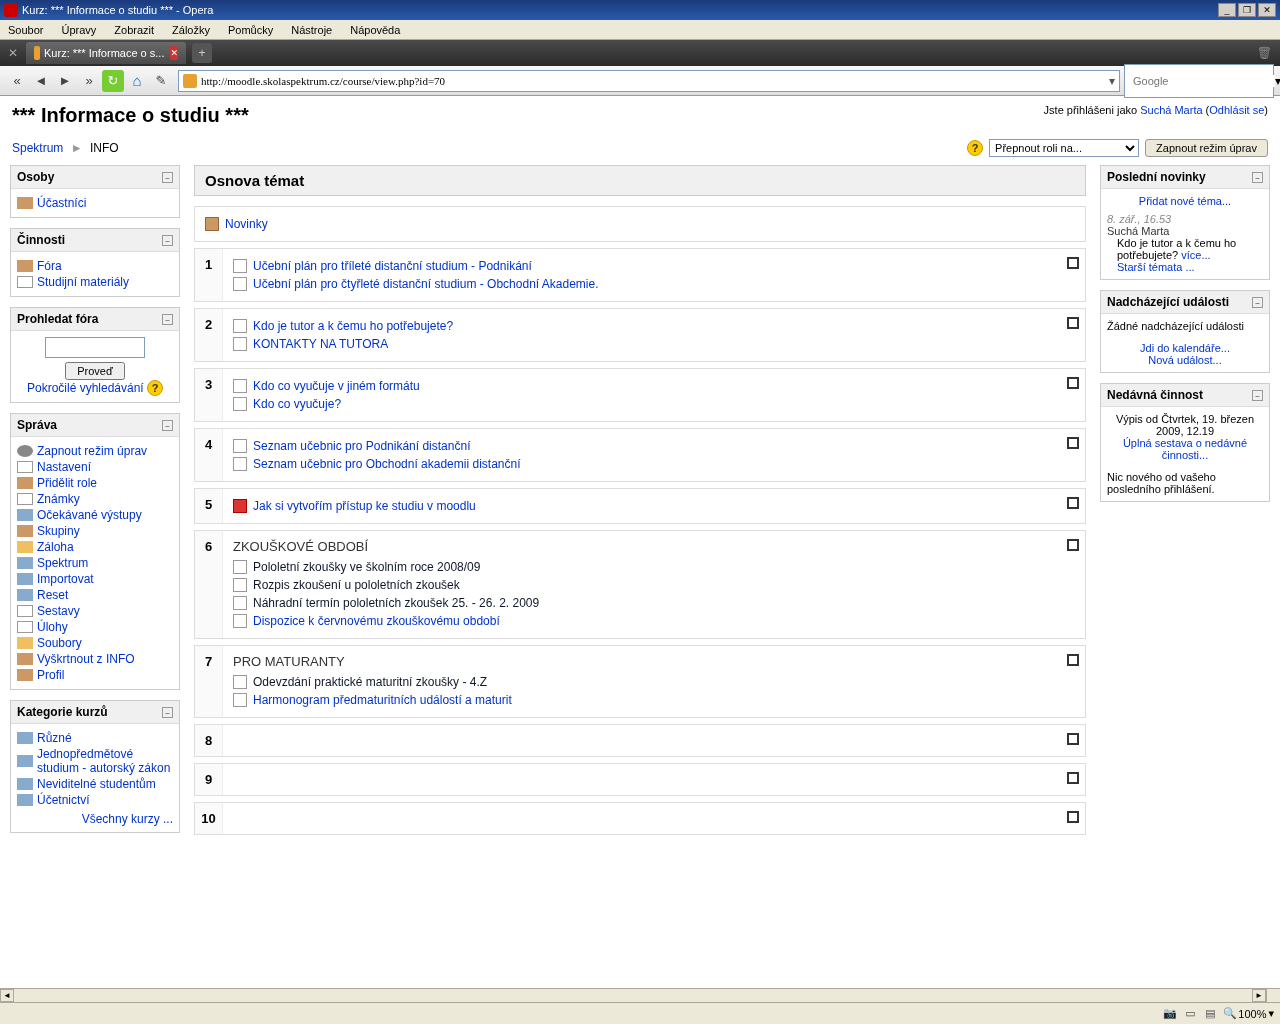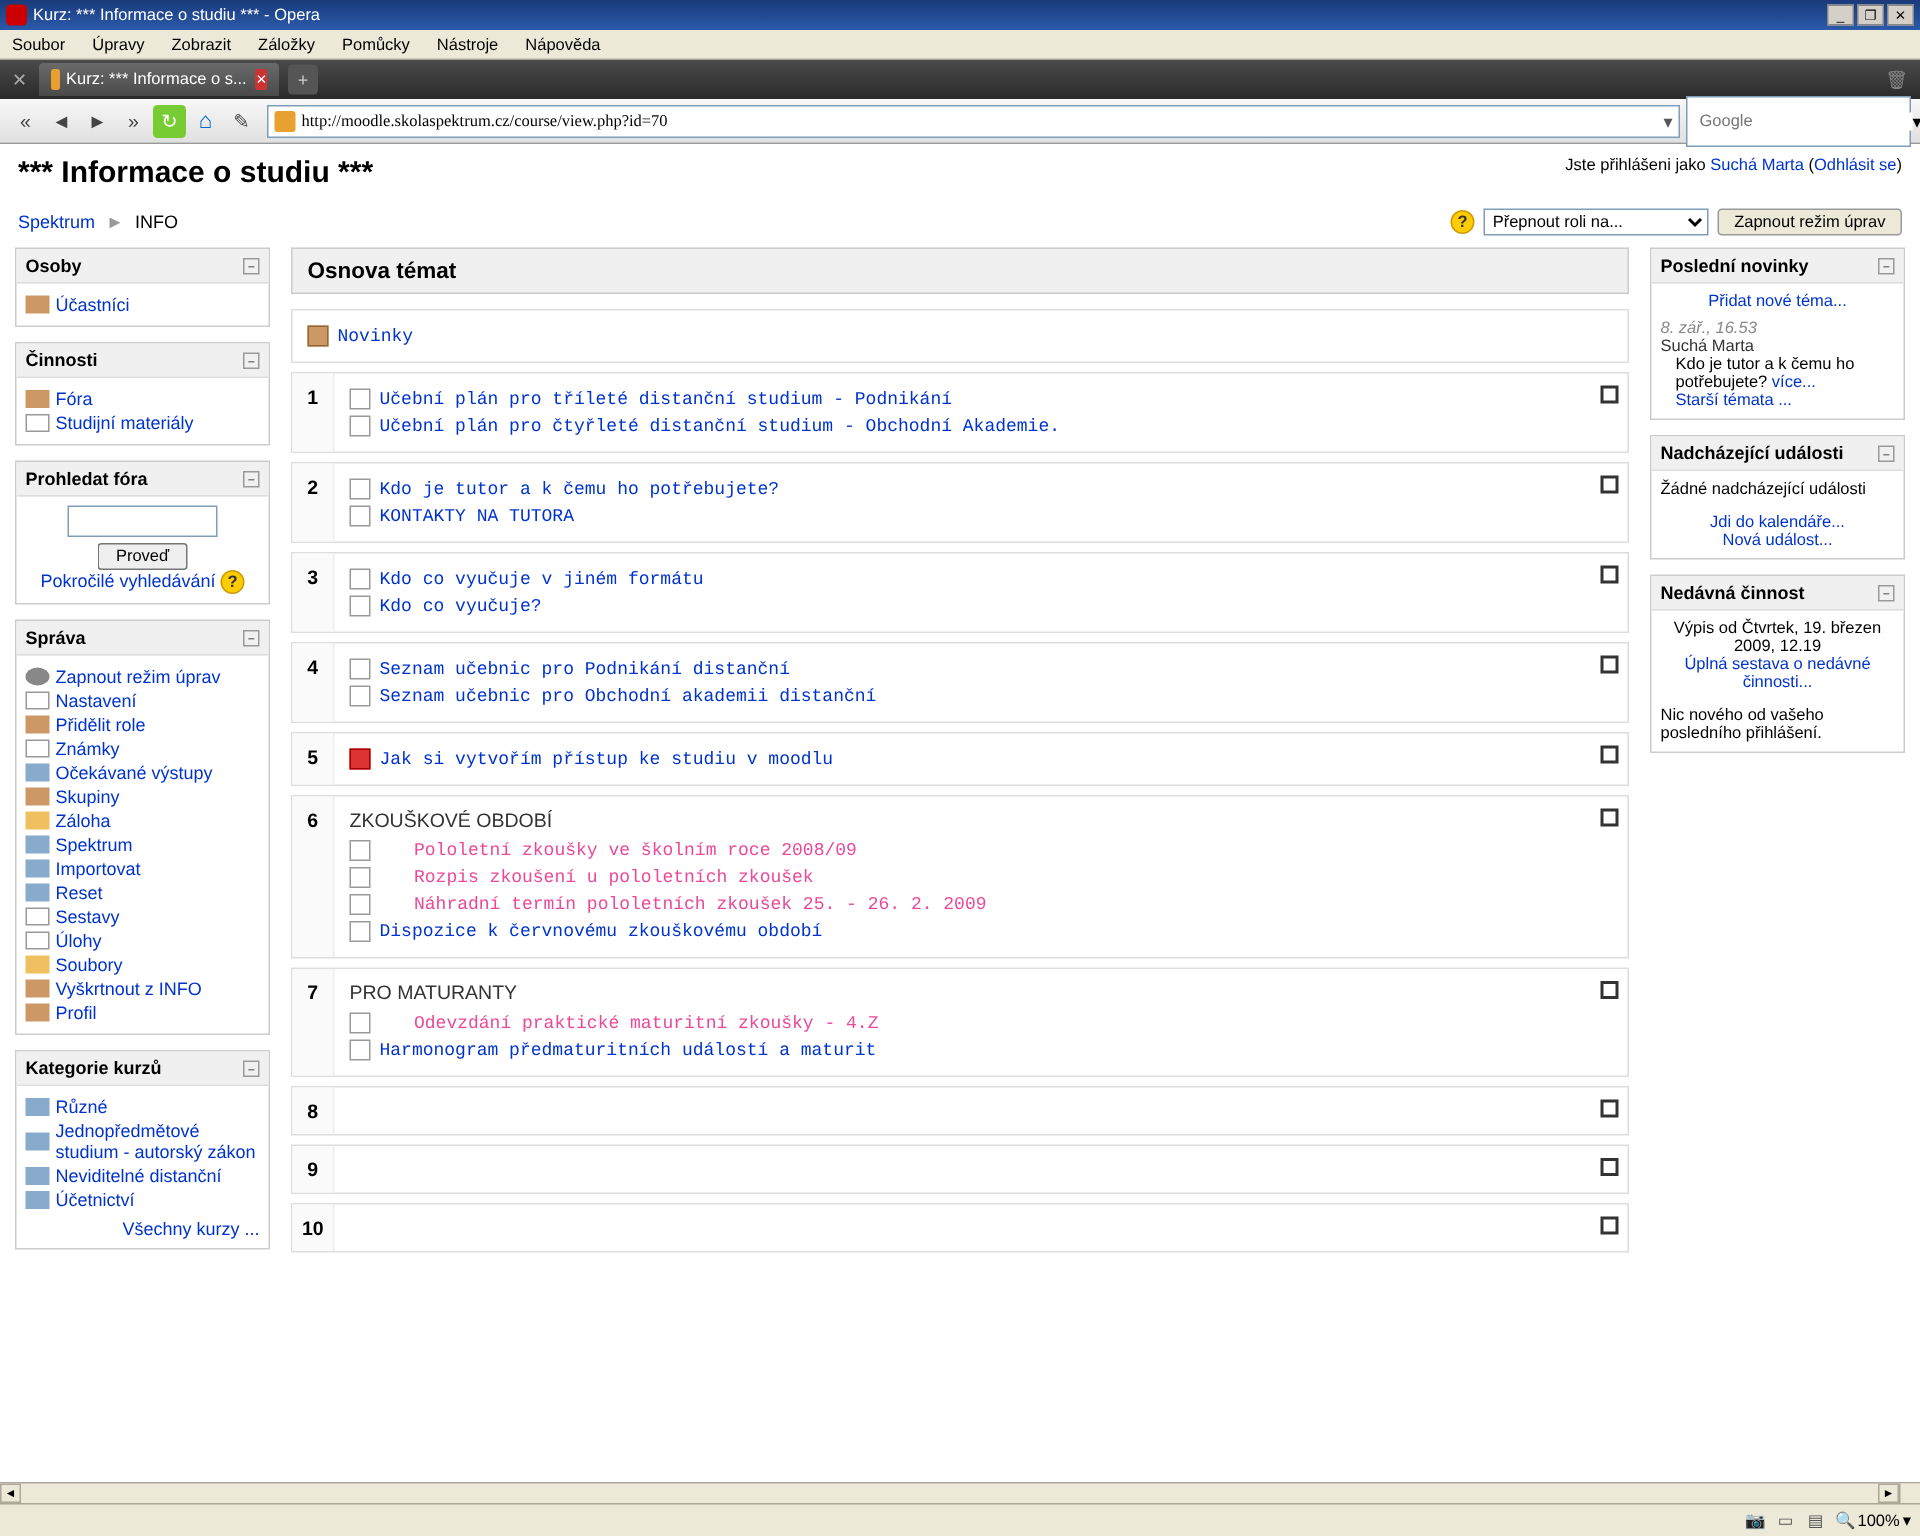--- a/index.html
+++ b/index.html
@@ -75,26 +75,26 @@
 .search-form { text-align: center; }
 .search-form input[type=text] { width: 100px; border: 1px solid #7f9db9; padding: 2px; margin-bottom: 4px; }
 .search-form button { font-size: 11px; padding: 1px 10px; }
 
 
 .topics-header { background: #f0f0f0; border: 1px solid #ccc; padding: 6px 10px; font-size: 15px; font-weight: bold; margin-bottom: 10px; }
 .topic-row { border: 1px solid #ddd; display: flex; margin-bottom: 6px; background: #fff; }
 .topic-num { width: 28px; text-align: center; padding: 8px 4px; font-weight: bold; font-size: 13px; background: #fafafa; border-right: 1px solid #eee; }
 .topic-body { flex: 1; padding: 8px 10px; }
 .topic-body .section-title { font-size: 13px; margin-bottom: 4px; color: #333; }
-.topic-body ul { list-style: none; font-family: Liberation Mono, monospace; }
+.topic-body ul { list-style: none; }
 .topic-body li { padding: 2px 0; display: flex; align-items: center; }
 .topic-body .res-icon { width: 14px; height: 14px; border: 1px solid #999; margin-right: 6px; display: inline-block; background: #fff; flex-shrink: 0; }
 .topic-body .res-icon.pdf { background: #d33; border-color: #a00; }
 .topic-body .res-icon.forum { background: #cc9966; border-color: #996633; }
-.topic-body .muted { color: #ec4899; margin-left: 23px; }
+.topic-body .muted { color: #0f172a; }
 .topic-ctrl { width: 24px; text-align: center; padding: 8px 4px; }
 .topic-ctrl .box { width: 12px; height: 12px; border: 2px solid #333; display: inline-block; }
 
 .right-col .block-content { font-size: 11px; text-align: left; }
 .right-col .centered { text-align: center; }
 .news-date { color: #888; font-style: italic; }
 .news-author { color: #333; }
 
 
 .hscroll { height: 14px; background: #ece9d8; border-top: 1px solid #aca899; display: flex; }
@@ -316,21 +316,21 @@
               <li>
                 <span class="icon misc"></span>
                 <a href="#">Různé</a>
               </li>
               <li>
                 <span class="icon misc"></span>
                 <a href="#">Jednopředmětové studium - autorský zákon</a>
               </li>
               <li>
                 <span class="icon misc"></span>
-                <a href="#">Neviditelné distanční</a>
+                <a href="#">Neviditelné studentům</a>
               </li>
               <li>
                 <span class="icon misc"></span>
                 <a href="#">Účetnictví</a>
               </li>
             </ul>
           <div style="text-align:right;margin-top:4px"><a href="#">Všechny kurzy ...</a></div>
         </div>
       </div>
     </div>

